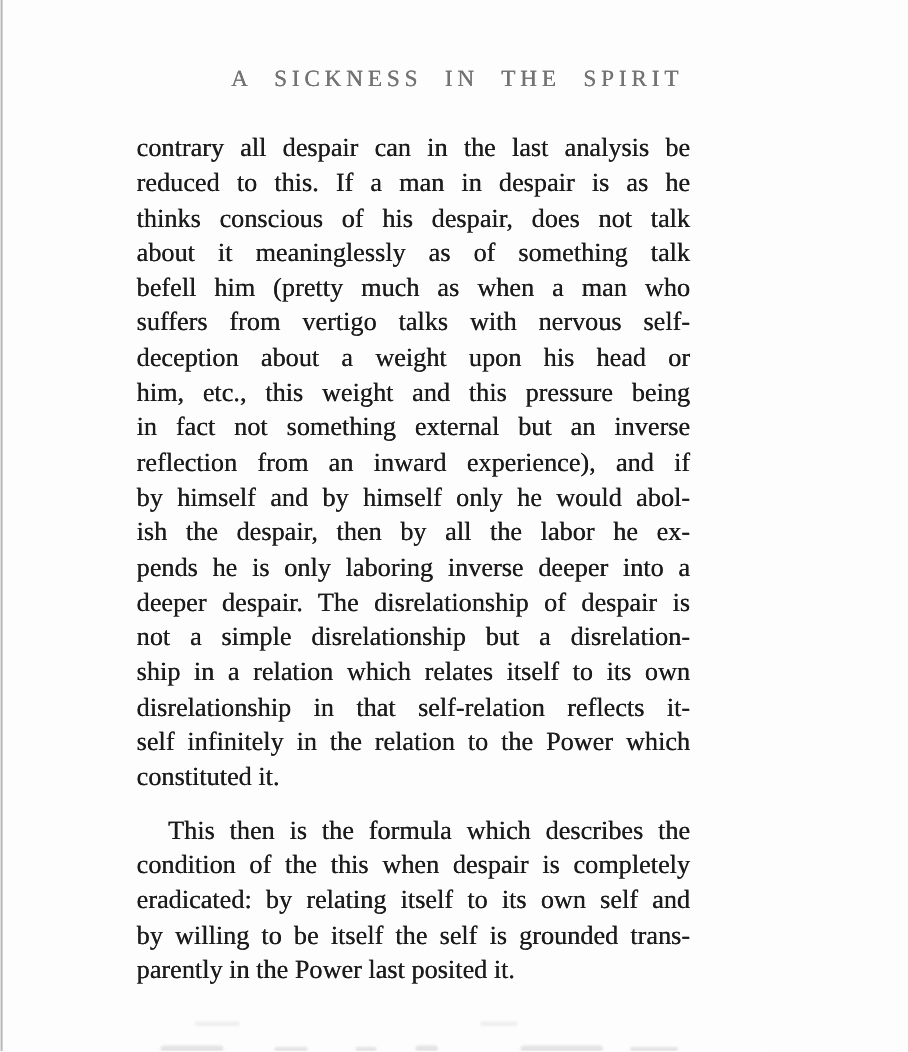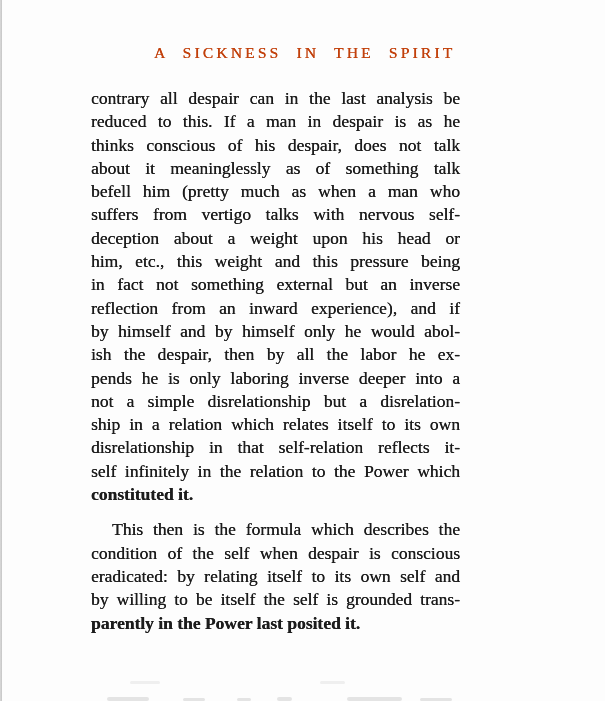--- a/index.html
+++ b/index.html
@@ -23,42 +23,41 @@
     height: 100%;
     background: linear-gradient(to right, #f2f2f2, #b2b2b2 55%, #e9e9e9);
   }
   .running-header {
     position: absolute;
     top: 44px;
     left: 154px;
     font-size: 15.5px;
     letter-spacing: 3.2px;
     word-spacing: 8px;
-    color: #c2410c;
+    color: #737373;
     white-space: nowrap;
     text-shadow: 0.2px 0 0 currentColor;
   }
   .text-block {
     position: absolute;
     left: 79px;
     top: 75px;
     width: 393px;
     color: #1c1c1c;
     font-size: 17.5px;
     line-height: 23.3px;
     text-shadow: 0.2px 0 0 currentColor;
   }
   .paragraph { margin: 12px; }
   .line {
     text-align: justify;
     text-align-last: justify;
   }
   .line.last-line {
     text-align-last: left;
-    font-weight: bold;
   }
   .paragraph.indent-first .line:first-child {
     text-indent: 21px;
   }
   
   .smudge {
     position: absolute;
     background: #e4e4e4;
     border-radius: 2px;
     filter: blur(0.7px);
@@ -83,30 +82,31 @@
         <div class="line">about it meaninglessly as of something talk</div>
         <div class="line">befell him (pretty much as when a man who</div>
         <div class="line">suffers from vertigo talks with nervous self-</div>
         <div class="line">deception about a weight upon his head or</div>
         <div class="line">him, etc., this weight and this pressure being</div>
         <div class="line">in fact not something external but an inverse</div>
         <div class="line">reflection from an inward experience), and if</div>
         <div class="line">by himself and by himself only he would abol-</div>
         <div class="line">ish the despair, then by all the labor he ex-</div>
         <div class="line">pends he is only laboring inverse deeper into a</div>
+        <div class="line">deeper despair. The disrelationship of despair is</div>
         <div class="line">not a simple disrelationship but a disrelation-</div>
         <div class="line">ship in a relation which relates itself to its own</div>
         <div class="line">disrelationship in that self-relation reflects it-</div>
         <div class="line">self infinitely in the relation to the Power which</div>
         <div class="line last-line">constituted it.</div>
       </div>
     <div class="paragraph indent-first">
 
     <div class="line">This then is the formula which describes the</div>
-        <div class="line">condition of the self when despair is conscious</div>
+        <div class="line">condition of the this when despair is completely</div>
         <div class="line">eradicated: by relating itself to its own self and</div>
         <div class="line">by willing to be itself the self is grounded trans-</div>
         <div class="line last-line">parently in the Power last posited it.</div>
       </div>
   </div>
 
   <div>
     <div class="smudge lighter" style="left:130px; top:681px; width:30px; height:3px;"></div>
     <div class="smudge lighter" style="left:320px; top:681px; width:25px; height:3px;"></div>
     <div class="smudge" style="left:107px; top:697px; width:42px; height:4px;"></div>

